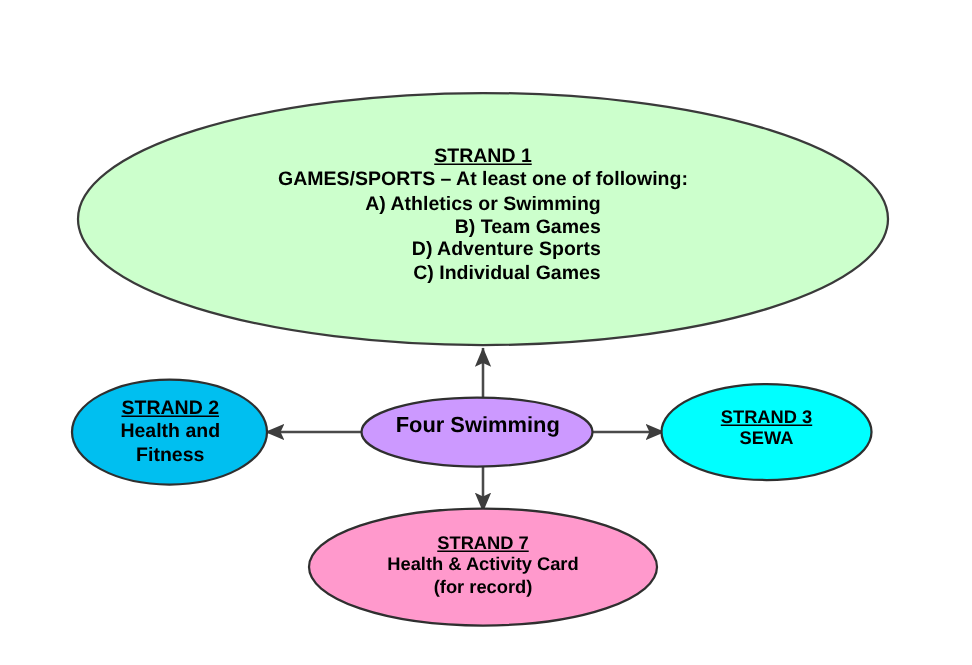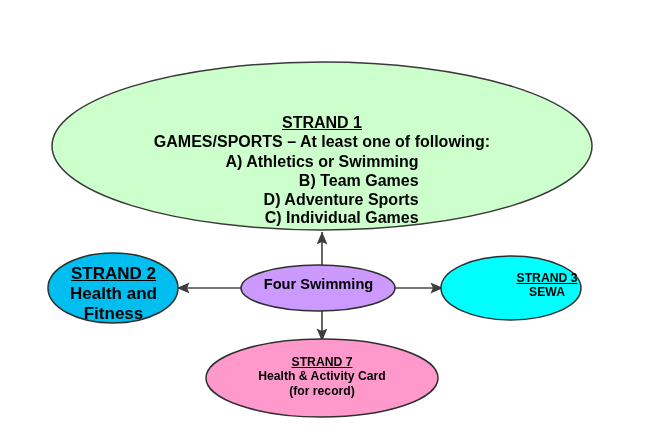--- a/index.html
+++ b/index.html
@@ -40,56 +40,55 @@
     text-decoration: underline;
     display: block;
   }
   .lbl-line {
     display: block;
   }
 
   
   #label-strand-1 {
     left: 52px;
-    top: 114px;
+    top: 96px;
     width: 540px;
-    font-size: 16px;
+    font-size: 13px;
   }
   #label-strand-1 .lbl-subtitle {
     display: block;
   }
   #label-strand-1 .items {
     display: inline-block;
     text-align: right;
     margin-top: 1px;
   }
 
   
   #label-strand-2 {
     left: 50px;
     top: 264px;
     width: 127px;
-    font-size: 17px;
+    font-size: 13px;
   }
 
   
   #label-four-strands {
     left: 241px;
     top: 276px;
     width: 155px;
     font-size: 14.6px;
   }
 
   
   #label-strand-3 {
     left: 441px;
     top: 271px;
     width: 140px;
     font-size: 12.2px;
-    padding-left: 36px;
   }
 
   
   #label-strand-4 {
     left: 207px;
     top: 355px;
     width: 230px;
     font-size: 12.2px;
   }
 </style>

